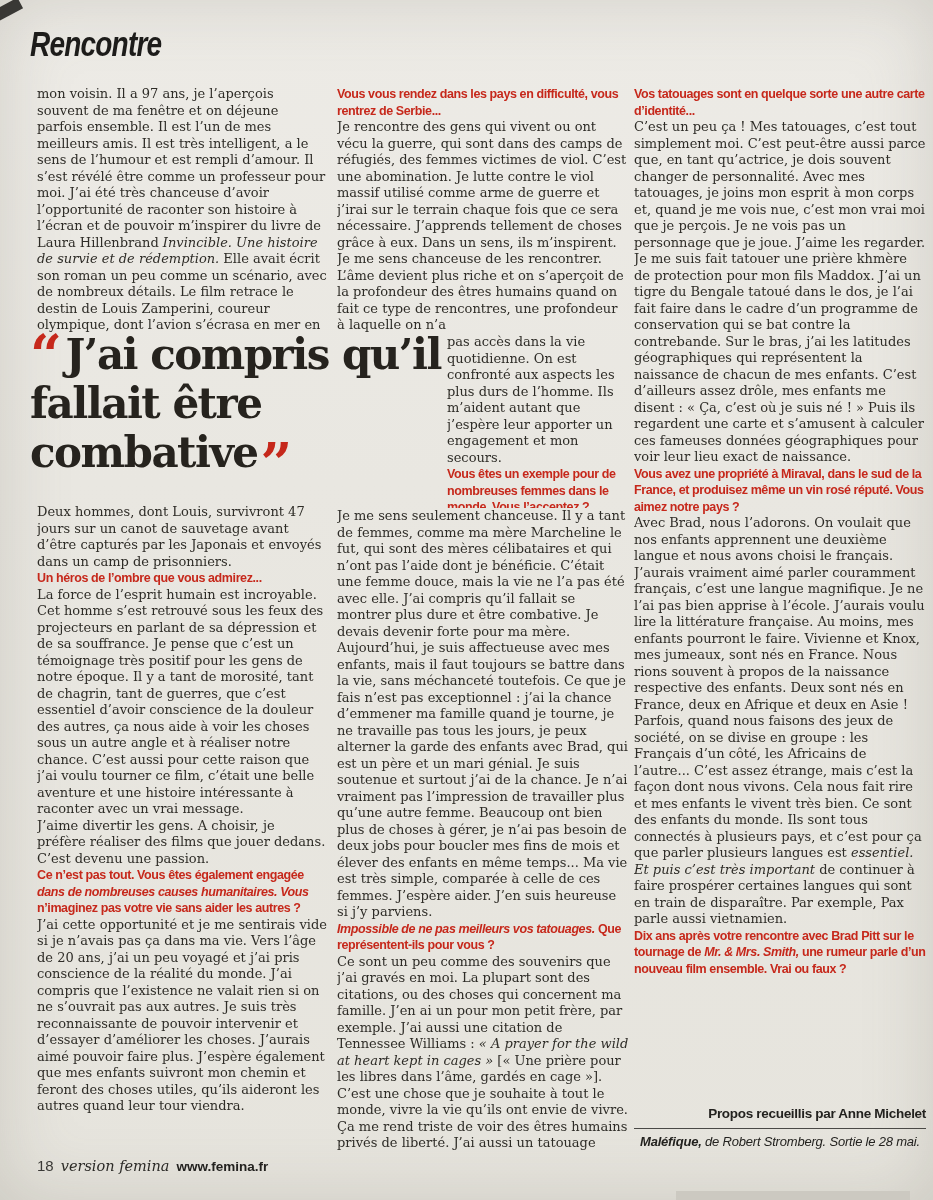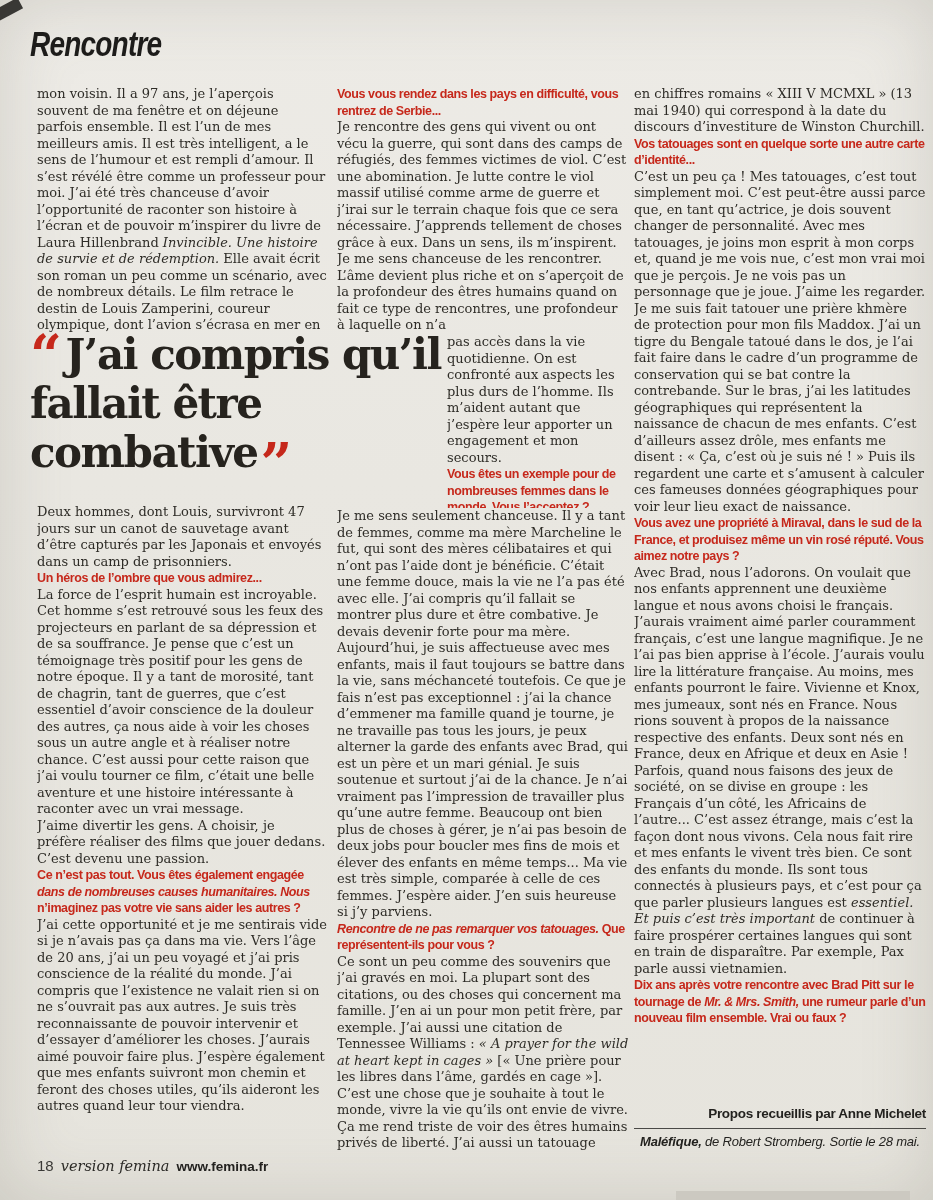--- a/index.html
+++ b/index.html
@@ -76,42 +76,41 @@
     <p class="body-text"><span>mon voisin. Il a 97 ans, je l’aperçois souvent de ma fenêtre et on déjeune parfois ensemble. Il est l’un de mes meilleurs amis. Il est très intelligent, a le sens de l’humour et est rempli d’amour. Il s’est révélé être comme un professeur pour moi. J’ai été très chanceuse d’avoir l’opportunité de raconter son histoire à l’écran et de pouvoir m’inspirer du livre de Laura Hillenbrand </span><span class="it">Invincible. Une histoire de survie et de rédemption.</span><span> Elle avait écrit son roman un peu comme un scénario, avec de nombreux détails. Le film retrace le destin de Louis Zamperini, coureur olympique, dont l’avion s’écrasa en mer en 1942.</span></p>
   </section>
 
   <blockquote class="pull-quote abs"><span class="qmark qopen">“</span><span>J’ai compris qu’il fallait être combative</span><span class="qmark qclose">”</span></blockquote>
 
   <section class="abs col" style="left:37px;top:504px;width:290px;height:652px;">
     <p class="body-text">Deux hommes, dont Louis, survivront 47 jours sur un canot de sauvetage avant d’être capturés par les Japonais et envoyés dans un camp de prisonniers.</p>
     <h3 class="red-h">Un héros de l’ombre que vous admirez...</h3>
     <p class="body-text">La force de l’esprit humain est incroyable. Cet homme s’est retrouvé sous les feux des projecteurs en parlant de sa dépression et de sa souffrance. Je pense que c’est un témoignage très positif pour les gens de notre époque. Il y a tant de morosité, tant de chagrin, tant de guerres, que c’est essentiel d’avoir conscience de la douleur des autres, ça nous aide à voir les choses sous un autre angle et à réaliser notre chance. C’est aussi pour cette raison que j’ai voulu tourner ce film, c’était une belle aventure et une histoire intéressante à raconter avec un vrai message.</p>
     <p class="body-text">J’aime divertir les gens. A choisir, je préfère réaliser des films que jouer dedans. C’est devenu une passion.</p>
-    <h3 class="red-h"><span>Ce n’est pas tout. Vous êtes également engagée </span><span class="it">dans de nombreuses causes humanitaires. Nous </span><span>n’imaginez pas votre vie sans aider les autres ?</span></h3>
+    <h3 class="red-h"><span>Ce n’est pas tout. Vous êtes également engagée </span><span class="it">dans de nombreuses causes humanitaires. Vous </span><span>n’imaginez pas votre vie sans aider les autres ?</span></h3>
     <p class="body-text">J’ai cette opportunité et je me sentirais vide si je n’avais pas ça dans ma vie. Vers l’âge de 20 ans, j’ai un peu voyagé et j’ai pris conscience de la réalité du monde. J’ai compris que l’existence ne valait rien si on ne s’ouvrait pas aux autres. Je suis très reconnaissante de pouvoir intervenir et d’essayer d’améliorer les choses. J’aurais aimé pouvoir faire plus. J’espère également que mes enfants suivront mon chemin et feront des choses utiles, qu’ils aideront les autres quand leur tour viendra.</p>
   </section>
 
   <section class="abs col" style="left:337px;top:86px;width:292px;height:248px;">
     <h3 class="red-h">Vous vous rendez dans les pays en difficulté, vous rentrez de Serbie...</h3>
     <p class="body-text">Je rencontre des gens qui vivent ou ont vécu la guerre, qui sont dans des camps de réfugiés, des femmes victimes de viol. C’est une abomination. Je lutte contre le viol massif utilisé comme arme de guerre et j’irai sur le terrain chaque fois que ce sera nécessaire. J’apprends tellement de choses grâce à eux. Dans un sens, ils m’inspirent. Je me sens chanceuse de les rencontrer. L’âme devient plus riche et on s’aperçoit de la profondeur des êtres humains quand on fait ce type de rencontres, une profondeur à laquelle on n’a</p>
   </section>
 
   <section class="abs col" style="left:447px;top:334px;width:184px;height:174px;">
     <p class="body-text">pas accès dans la vie quotidienne. On est confronté aux aspects les plus durs de l’homme. Ils m’aident autant que j’espère leur apporter un engagement et mon secours.</p>
     <h3 class="red-h">Vous êtes un exemple pour de nombreuses femmes dans le monde. Vous l’acceptez ?</h3>
   </section>
 
   <section class="abs col" style="left:337px;top:508px;width:292px;height:648px;">
     <p class="body-text">Je me sens seulement chanceuse. Il y a tant de femmes, comme ma mère Marcheline le fut, qui sont des mères célibataires et qui n’ont pas l’aide dont je bénéficie. C’était une femme douce, mais la vie ne l’a pas été avec elle. J’ai compris qu’il fallait se montrer plus dure et être combative. Je devais devenir forte pour ma mère. Aujourd’hui, je suis affectueuse avec mes enfants, mais il faut toujours se battre dans la vie, sans méchanceté toutefois. Ce que je fais n’est pas exceptionnel : j’ai la chance d’emmener ma famille quand je tourne, je ne travaille pas tous les jours, je peux alterner la garde des enfants avec Brad, qui est un père et un mari génial. Je suis soutenue et surtout j’ai de la chance. Je n’ai vraiment pas l’impression de travailler plus qu’une autre femme. Beaucoup ont bien plus de choses à gérer, je n’ai pas besoin de deux jobs pour boucler mes fins de mois et élever des enfants en même temps... Ma vie est très simple, comparée à celle de ces femmes. J’espère aider. J’en suis heureuse si j’y parviens.</p>
-    <h3 class="red-h"><span class="it">Rencontre de ne pas remarquer vos tatouages. </span><span>Que représentent-ils pour vous ?</span></h3>
+    <h3 class="red-h"><span class="it">Impossible de ne pas meilleurs vos tatouages. </span><span>Que représentent-ils pour vous ?</span></h3>
     <p class="body-text"><span>Ce sont un peu comme des souvenirs que j’ai gravés en moi. La plupart sont des citations, ou des choses qui concernent ma famille. J’en ai un pour mon petit frère, par exemple. J’ai aussi une citation de Tennessee Williams : </span><span class="it">« A prayer for the wild at heart kept in cages »</span><span> [« Une prière pour les libres dans l’âme, gardés en cage »]. C’est une chose que je souhaite à tout le monde, vivre la vie qu’ils ont envie de vivre. Ça me rend triste de voir des êtres humains privés de liberté. J’ai aussi un tatouage</span></p>
   </section>
 
   <section class="abs col" style="left:634px;top:86px;width:292px;height:1018px;">
-    <p class="body-text">en chiffres romains « XIII V MCMXL » (13 mai 1940) qui correspond à la date du discours d’investiture de Winston Churchill.</p>
     <h3 class="red-h">Vos tatouages sont en quelque sorte une autre carte d’identité...</h3>
     <p class="body-text">C’est un peu ça ! Mes tatouages, c’est tout simplement moi. C’est peut-être aussi parce que, en tant qu’actrice, je dois souvent changer de personnalité. Avec mes tatouages, je joins mon esprit à mon corps et, quand je me vois nue, c’est mon vrai moi que je perçois. Je ne vois pas un personnage que je joue. J’aime les regarder. Je me suis fait tatouer une prière khmère de protection pour mon fils Maddox. J’ai un tigre du Bengale tatoué dans le dos, je l’ai fait faire dans le cadre d’un programme de conservation qui se bat contre la contrebande. Sur le bras, j’ai les latitudes géographiques qui représentent la naissance de chacun de mes enfants. C’est d’ailleurs assez drôle, mes enfants me disent : « Ça, c’est où je suis né ! » Puis ils regardent une carte et s’amusent à calculer ces fameuses données géographiques pour voir leur lieu exact de naissance.</p>
     <h3 class="red-h">Vous avez une propriété à Miraval, dans le sud de la France, et produisez même un vin rosé réputé. Vous aimez notre pays ?</h3>
     <p class="body-text"><span>Avec Brad, nous l’adorons. On voulait que nos enfants apprennent une deuxième langue et nous avons choisi le français. J’aurais vraiment aimé parler couramment français, c’est une langue magnifique. Je ne l’ai pas bien apprise à l’école. J’aurais voulu lire la littérature française. Au moins, mes enfants pourront le faire. Vivienne et Knox, mes jumeaux, sont nés en France. Nous rions souvent à propos de la naissance respective des enfants. Deux sont nés en France, deux en Afrique et deux en Asie ! Parfois, quand nous faisons des jeux de société, on se divise en groupe : les Français d’un côté, les Africains de l’autre... C’est assez étrange, mais c’est la façon dont nous vivons. Cela nous fait rire et mes enfants le vivent très bien. Ce sont des enfants du monde. Ils sont tous connectés à plusieurs pays, et c’est pour ça que parler plusieurs langues est </span><span class="it">essentiel. Et puis c’est très important </span><span>de continuer à faire prospérer certaines langues qui sont en train de disparaître. Par exemple, Pax parle aussi vietnamien.</span></p>
     <h3 class="red-h"><span>Dix ans après votre rencontre avec Brad Pitt sur le tournage de </span><span class="it">Mr. &amp; Mrs. Smith,</span><span> une rumeur parle d’un nouveau film ensemble. Vrai ou faux ?</span></h3>
   </section>
 
   <p class="byline abs" style="left:634px;top:1106px;">Propos recueillis par Anne Michelet</p>
 
   <div class="byline-rule abs" style="left:634px;top:1128px;"></div>

